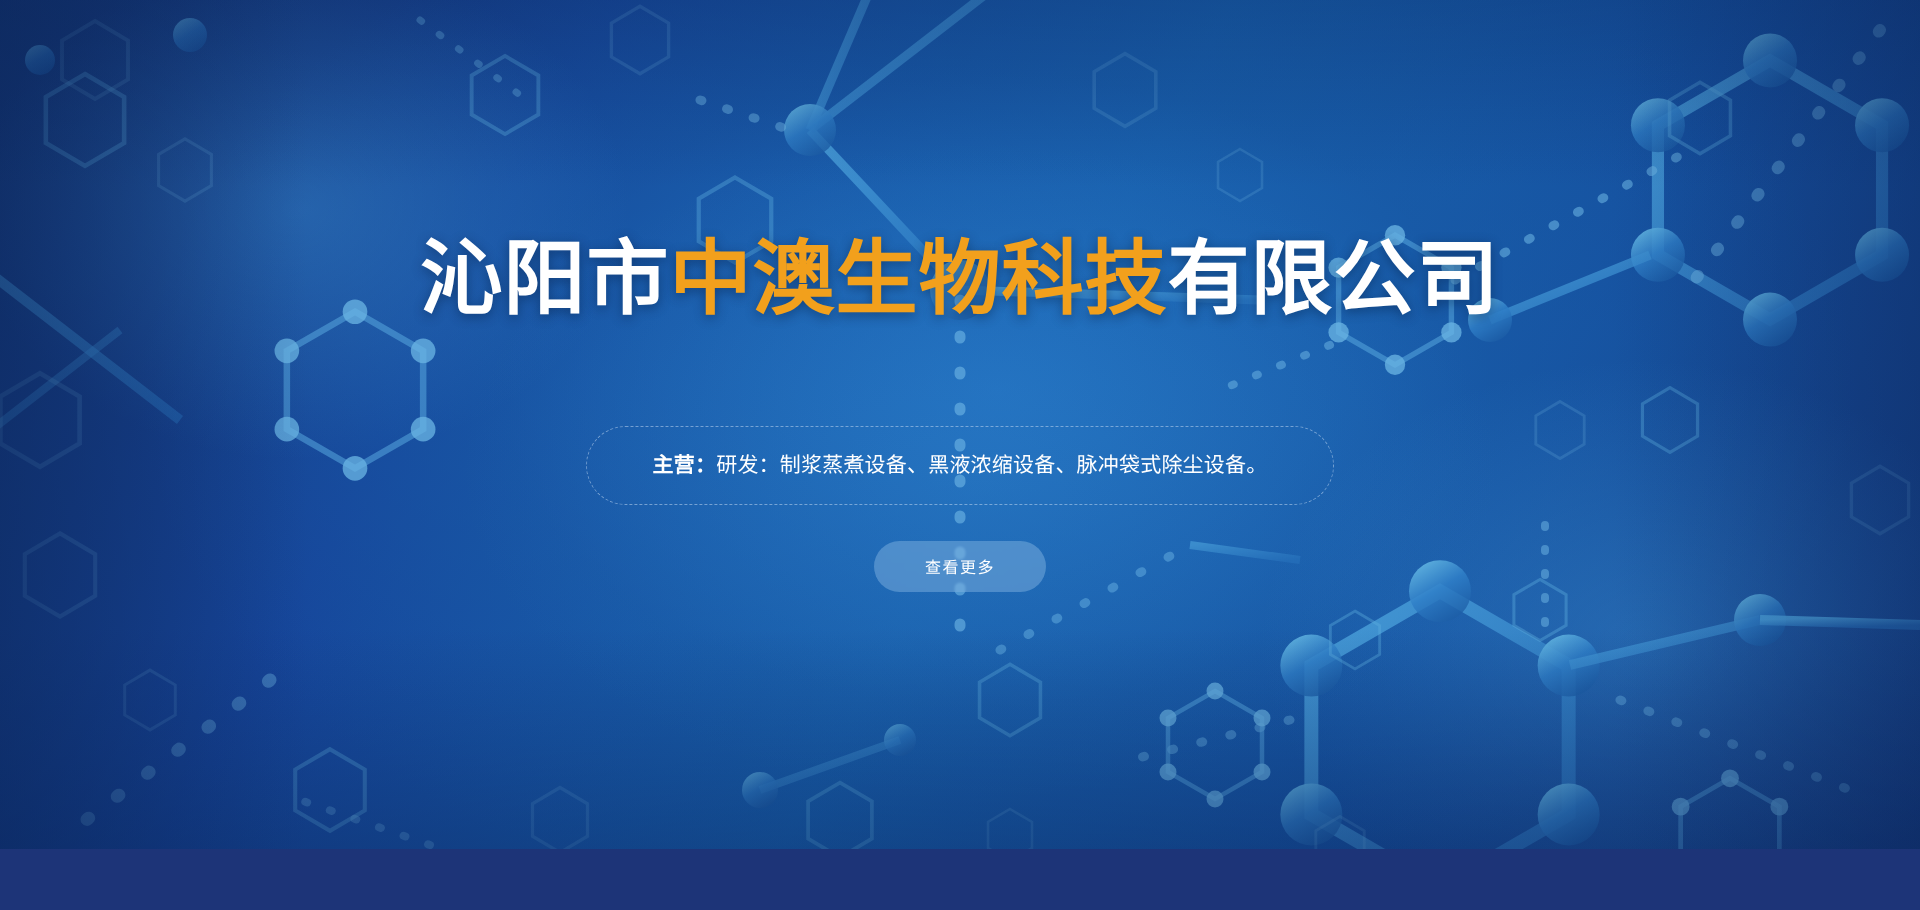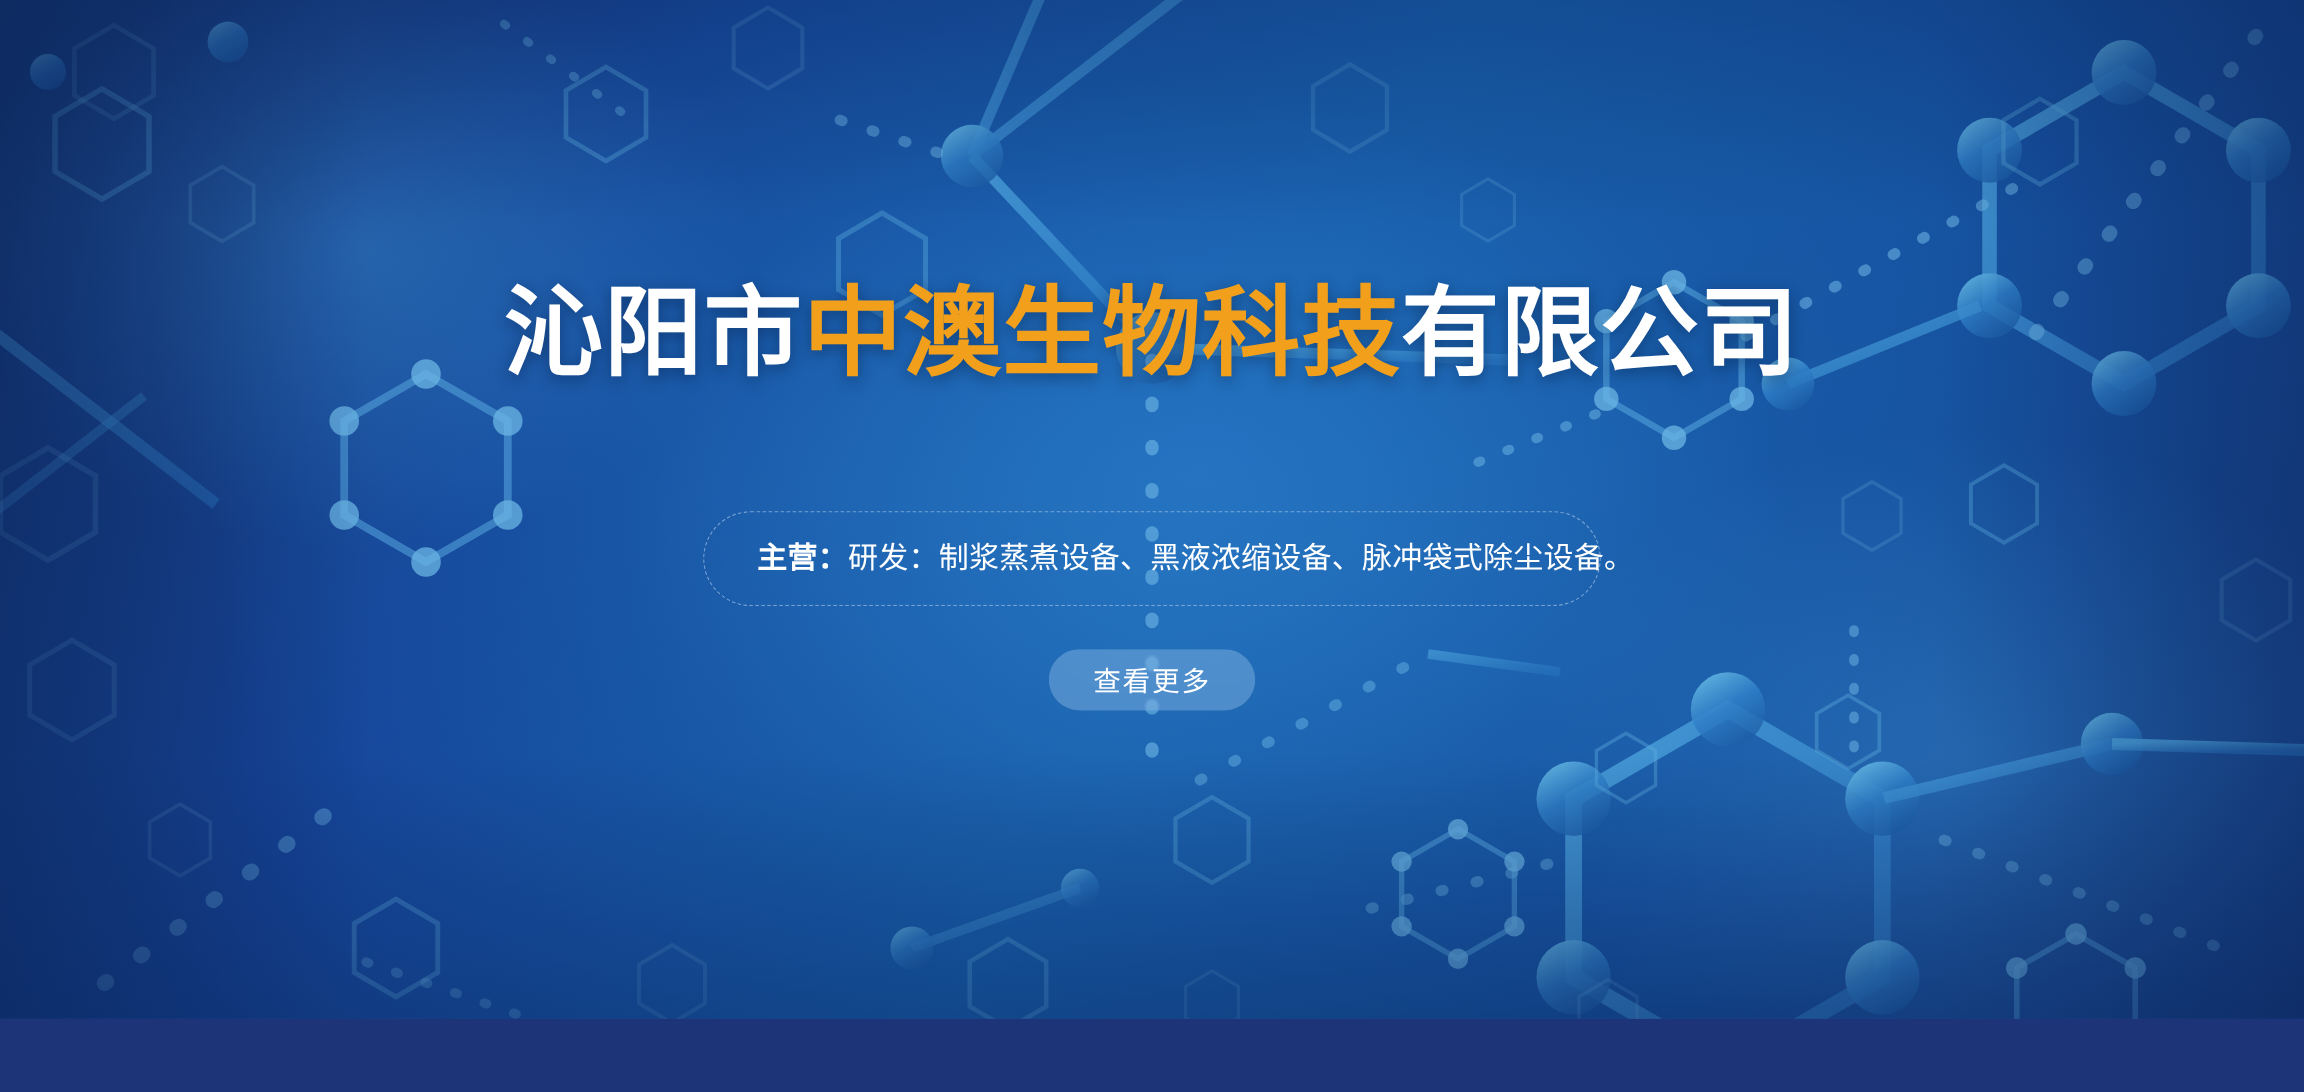--- a/index.html
+++ b/index.html
@@ -81,37 +81,37 @@
   #subtitle-box {
     margin-top: 51px;
     width: 748px;
     box-sizing: border-box;
     padding: 21px 44px 22px;
     border: 1px dashed rgba(190,214,240,0.55);
     border-radius: 60px;
     text-align: center;
   }
   .sub-line {
-    font-size: 25px;
+    font-size: 21px;
     line-height: 34px;
     color: #ffffff;
     white-space: nowrap;
     letter-spacing: 0.2px;
   }
   .sub-line .lead { font-weight: 700; }
 
   #more-button {
     margin-top: 36px;
     width: 172px;
     height: 51px;
     border: none;
     border-radius: 26px;
     background: rgba(129,180,226,0.48);
     color: #ffffff;
-    font-size: 23px;
+    font-size: 16px;
     font-family: inherit;
     letter-spacing: 1.5px;
     cursor: pointer;
     display: flex;
     align-items: center;
     justify-content: center;
     backdrop-filter: blur(1px);
   }
 
   

